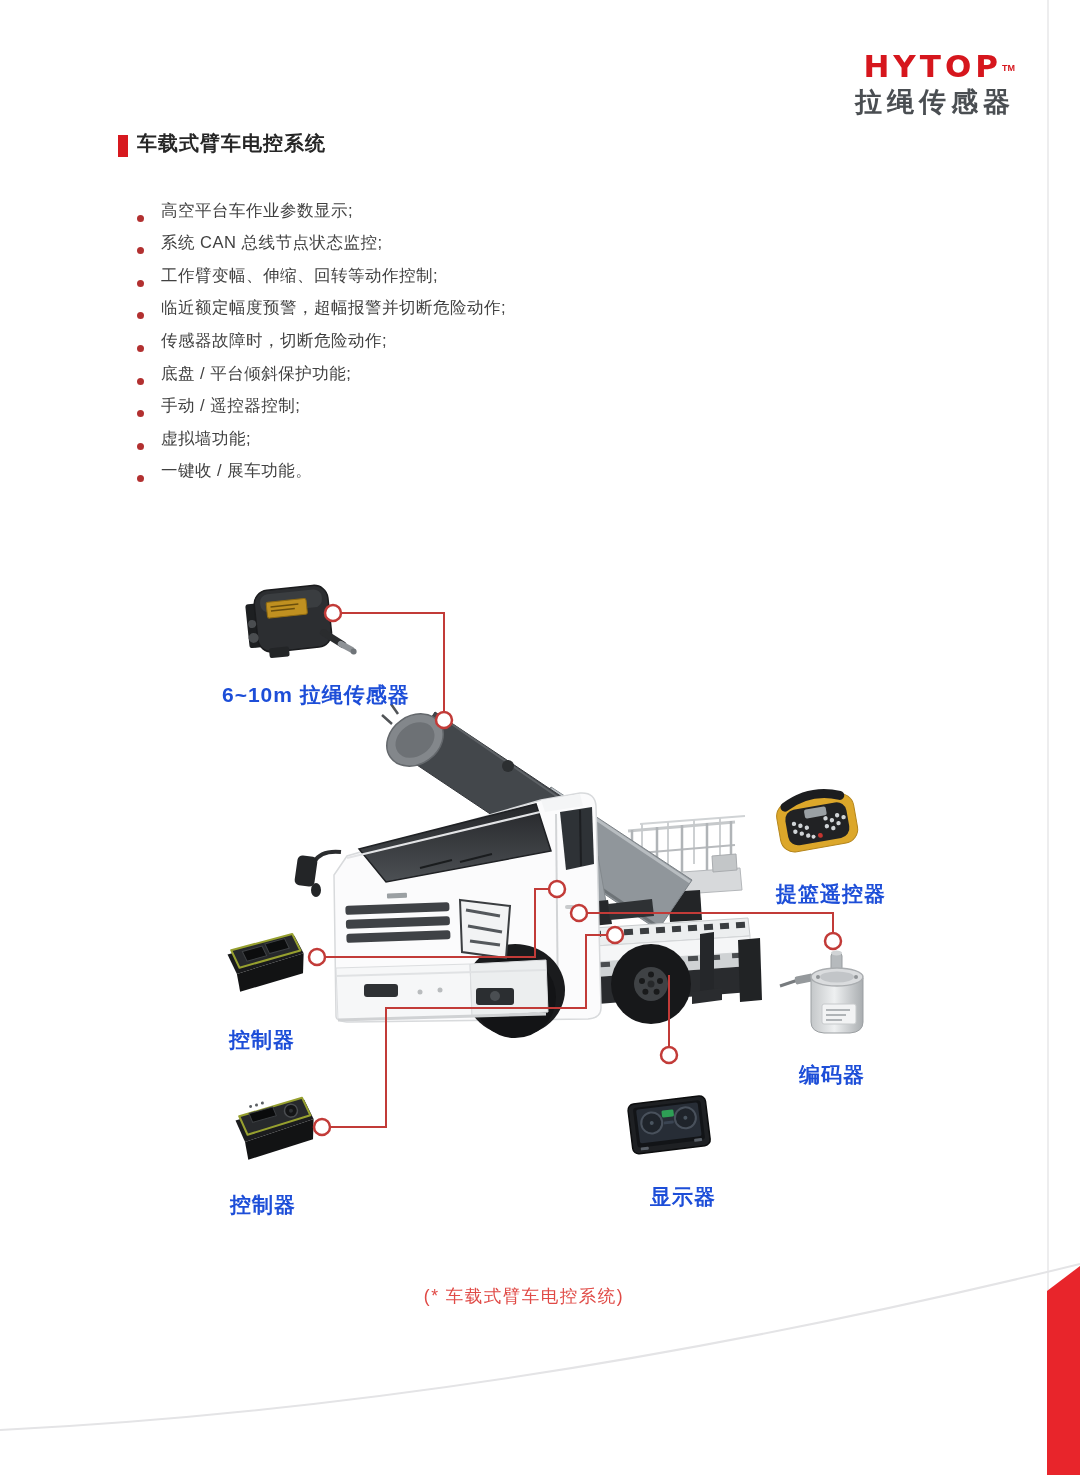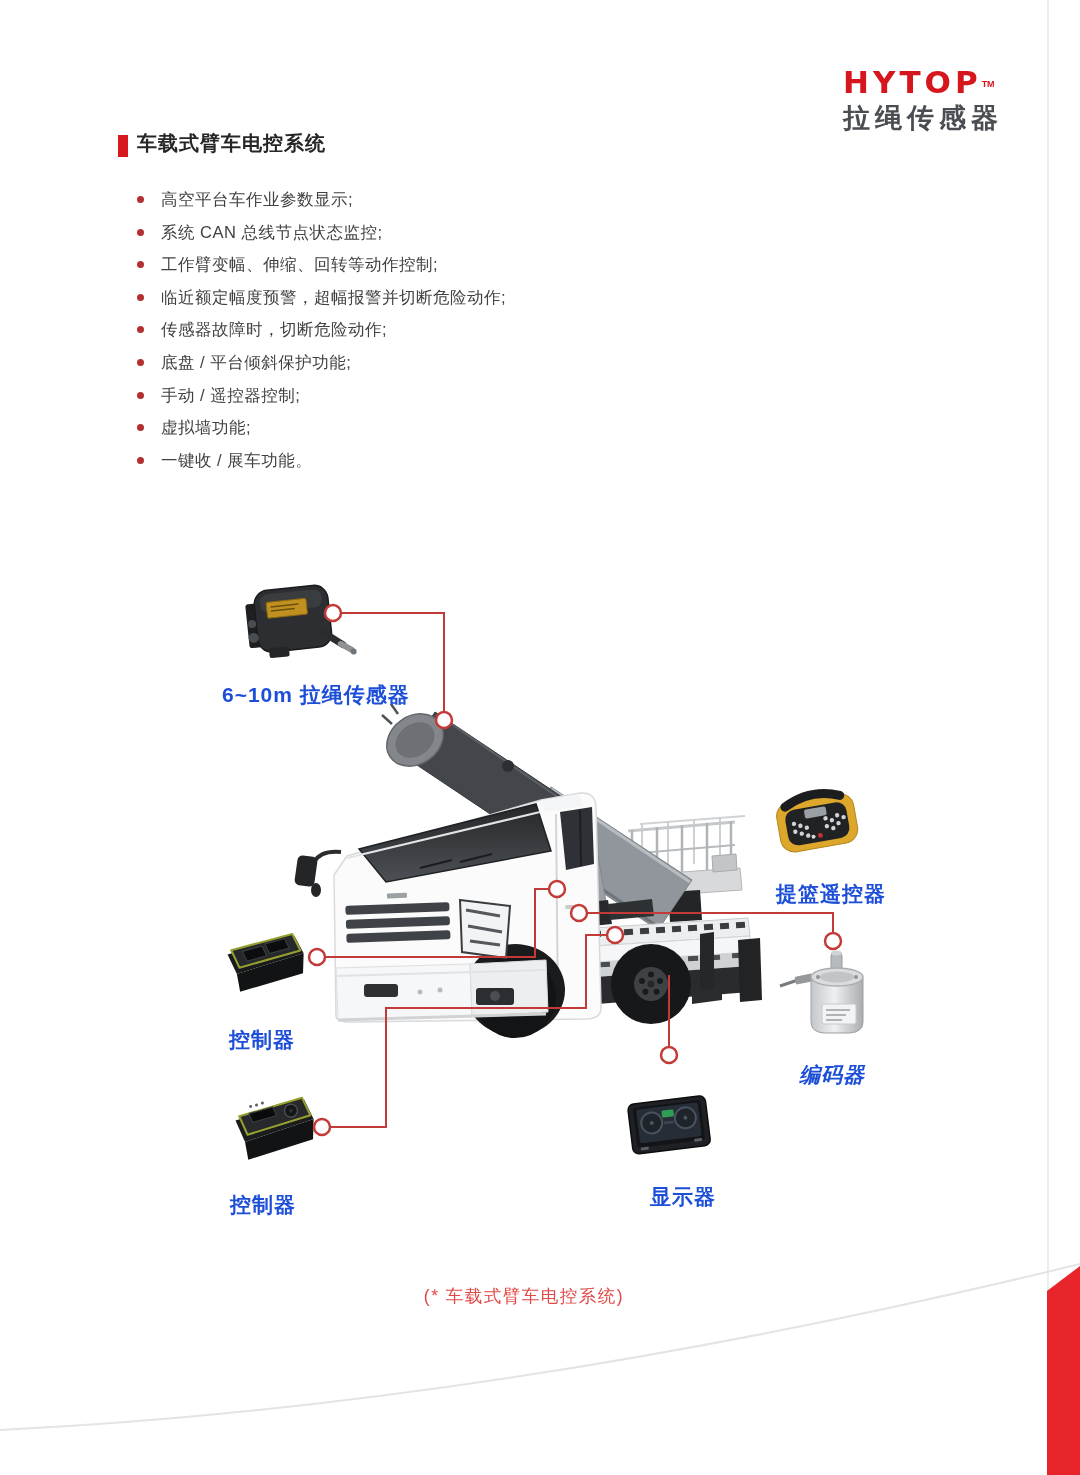--- a/index.html
+++ b/index.html
@@ -2,31 +2,31 @@
 <html><head>
 <meta charset="utf-8">
 <style>
   html,body{margin:0;padding:0;background:#ffffff;}
   .page{
     position:relative;width:1080px;height:1475px;background:#ffffff;
     overflow:hidden;font-family:"Liberation Sans","DejaVu Sans",sans-serif;
   }
   .edge-line{position:absolute;left:1047px;top:0;width:2px;height:1295px;background:#ededee;}
   
-  .logo{position:absolute;left:843px;top:50px;width:172px;text-align:left;line-height:1.05;margin-top:16px;}
+  .logo{position:absolute;left:843px;top:50px;width:172px;text-align:right;line-height:1.05;}
   .logo .brand{font-size:31px;font-weight:700;color:#d6161d;letter-spacing:4px;font-family:"DejaVu Sans",sans-serif;}
   .logo .tm{font-size:9px;vertical-align:super;letter-spacing:0;color:#d6161d;font-weight:700;}
   .logo .sub{margin-top:5px;font-size:27px;font-weight:700;color:#4a4e52;letter-spacing:5px;}
   
   .title-row{position:absolute;left:118px;top:130px;display:flex;align-items:flex-end;}
   .title-bar{width:10px;height:22px;background:#d7191f;margin-right:9px;}
   .title-text{font-size:20px;font-weight:700;color:#262626;letter-spacing:1px;}
   
   .features{position:absolute;left:137px;top:189px;margin:0;padding:0;list-style:none;}
-  .features li{display:flex;align-items:flex-start;height:32.6px;}
+  .features li{display:flex;align-items:flex-end;height:32.6px;}
   .features .dot{width:7px;height:7px;border-radius:50%;background:#b23030;margin-top:7px;flex:0 0 auto;}
   .features .ftext{margin-left:17px;font-size:16.5px;color:#414141;letter-spacing:0.5px;}
   
   .dlabel{position:absolute;font-size:21px;font-weight:700;color:#1d4ed8;letter-spacing:1px;white-space:nowrap;}
   
   .footnote{position:absolute;left:0;top:1284px;width:1048px;text-align:center;
     font-size:17.5px;color:#e04a46;letter-spacing:1.5px;}
   svg{position:absolute;display:block;}
   #diagram{left:0;top:540px;}
   #bottom-deco{left:0;top:1240px;}
@@ -336,21 +336,21 @@
       <circle cx="317" cy="957" r="8"></circle>
       <circle cx="322" cy="1127" r="8"></circle>
       <circle cx="833" cy="941" r="8"></circle>
       <circle cx="669" cy="1055" r="8"></circle>
     </g>
   </svg>
 
   <div class="dlabel" style="left:222px;top:681px;">6~10m 拉绳传感器</div>
   <div class="dlabel" style="left:776px;top:880px;">提篮遥控器</div>
   <div class="dlabel" style="left:229px;top:1026px;">控制器</div>
-  <div class="dlabel" style="left:799px;top:1061px;font-style:italic;">编码器</div>
+  <div class="dlabel" style="left:799px;top:1061px;">编码器</div>
   <div class="dlabel" style="left:650px;top:1183px;">显示器</div>
   <div class="dlabel" style="left:230px;top:1191px;">控制器</div>
 
   <div class="footnote">(* 车载式臂车电控系统)</div>
 
   <svg id="bottom-deco" width="1080" height="235" viewBox="0 1240 1080 235">
     <path d="M0,1430 C360,1412 720,1352 1080,1264" stroke="#e4e4e6" stroke-width="2" fill="none"></path>
     <path d="M1047,1291 L1080,1266 L1080,1475 L1047,1475 Z" fill="#e8252b"></path>
   </svg>
 

